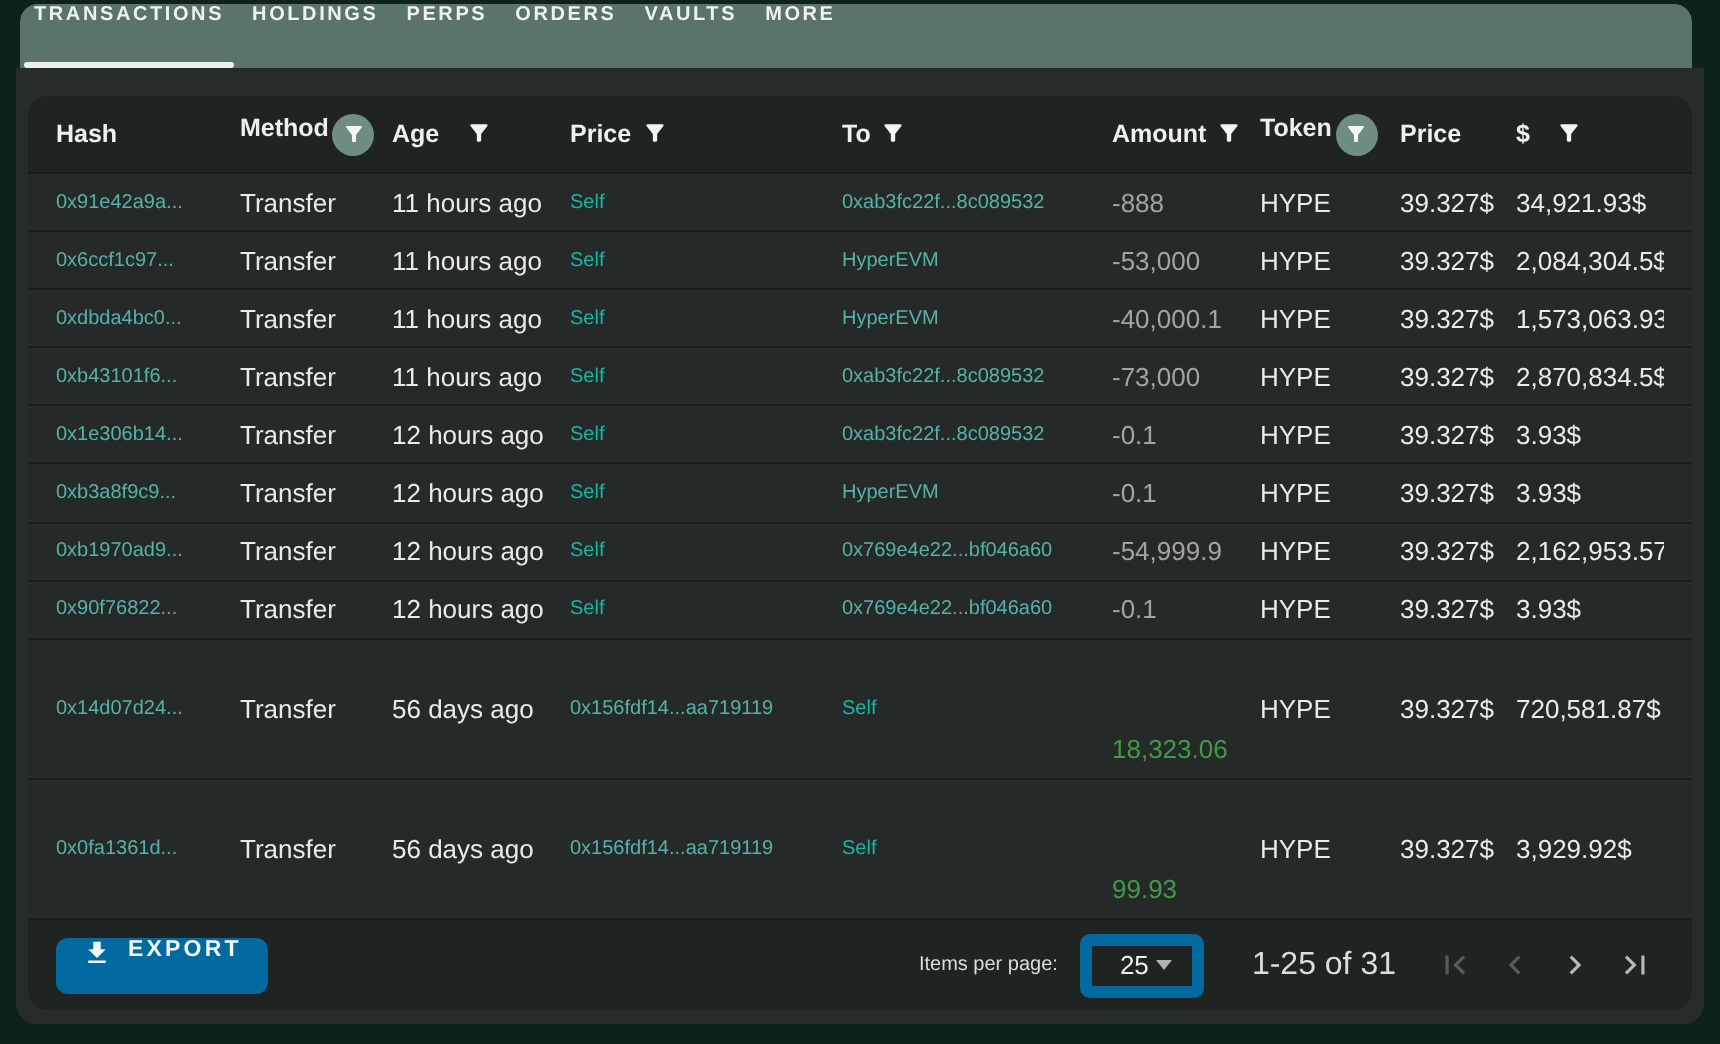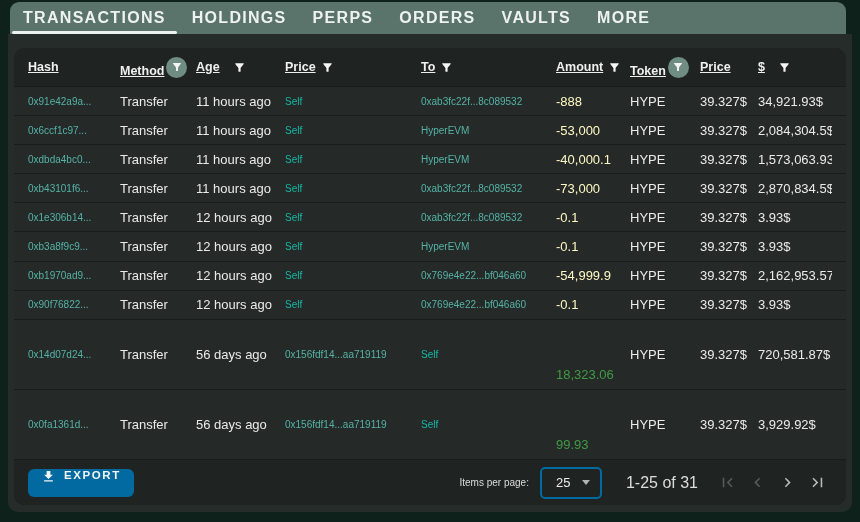--- a/index.html
+++ b/index.html
@@ -12,22 +12,22 @@
     -webkit-font-smoothing:antialiased;
   }
 
   
   .tabbar {
     position:absolute; left:10px; top:2px; width:836px; height:32px;
     background:#5a736b; border-radius:9px 9px 0 0;
     display:flex; align-items:stretch; padding-left:0;
   }
   .tab {
-    display:flex; align-items:center; padding:0 13px;
-    color:#eef2f0; font-size:16px; font-weight:700; letter-spacing:1.3px;
+    display:flex; align-items:flex-start; padding:0 7px;
+    color:#eef2f0; font-size:10px; font-weight:700; letter-spacing:1.3px;
     position:relative; cursor:pointer; white-space:nowrap;
   }
   .tab.active::after {
     content:""; position:absolute; left:2px; right:2px; bottom:0; height:3px;
     background:#edf1ef; border-radius:2px;
   }
 
   
   .panel {
     position:absolute; left:8px; right:8px; top:34px; bottom:10px;
@@ -39,56 +39,56 @@
     display:flex; flex-direction:column; overflow:hidden;
   }
 
   
   .trow {
     display:grid;
     grid-template-columns:92px 76px 89px 136px 135px 74px 70px 58px 1fr;
     align-items:center; padding:0 14px;
   }
   .thead { height:38px; color:#eef0ef; font-size:12.5px; font-weight:700; flex:0 0 auto; }
-  .hcell { display:flex; align-items:flex-end;text-decoration:underline; }
+  .hcell { display:flex; align-items:flex-start; }
   .funnel { width:13px; height:13px; margin-left:5px; cursor:pointer; flex:0 0 auto; }
   .funnel.gap { margin-left:13px; }
   .ficircle {
     width:21px; height:21px; border-radius:50%; background:#6f8d82;
     display:flex; align-items:center; justify-content:center;
     margin-left:2px; cursor:pointer; flex:0 0 auto;
   }
   .ficircle svg { width:12px; height:12px; }
 
   .rows { flex:1 1 auto; display:flex; flex-direction:column; }
   .brow {
     flex:1 1 auto; background:#252a28; border-top:1px solid #181c1a;
     font-size:13px; color:#e9eae9;
   }
   .cell { overflow:hidden; white-space:nowrap; padding-right:6px; }
   a.cell { text-decoration:underline; text-underline-offset:3px; font-size:10px; cursor:pointer; }
   .link { color:#55b3a6; }
   .self { color:#14b8a6; }
-  .neg  { color:#fef9c3; }
+  .neg  { color:#a3a3a3; }
   .pos  { color:#419a45;margin-top:41px; }
 
   
   .tfoot {
     flex:0 0 46px; background:#1f2422; border-top:1px solid #181c1a;
     display:flex; align-items:center; padding:0 14px;
   }
   .export-btn {
     display:flex; align-items:flex-start; gap:8px; height:28px; padding:0 13px;
     background:#0369a1; border:none; border-radius:6px; cursor:pointer;
     color:#f2f5f3; font-family:inherit; font-size:11.5px; font-weight:700; letter-spacing:1.6px;
   }
   .pager { margin-left:auto; display:flex; align-items:center; }
   .ipp-label { font-size:10px; color:#dadddb; margin-right:11px; }
   .ipp-select {
-    width:62px; height:32px; border:2px solid #0369a1; border-radius:5px;
+    width:62px; height:32px; border:6px solid #0369a1; border-radius:5px;
     display:flex; align-items:center; justify-content:space-between;
     padding:0 10px 0 14px; cursor:pointer; color:#eceeec; font-size:13px;
   }
   .caret {
     width:0; height:0; border-left:4.5px solid transparent; border-right:4.5px solid transparent;
     border-top:5px solid #aeb4b1;
   }
   .range { font-size:16px; color:#dadddb; margin:0 14px 0 24px; }
   .pgbtn { width:30px; height:30px; display:flex; align-items:center; justify-content:center; cursor:pointer; }
   .pgbtn svg { width:19px; height:19px; }

